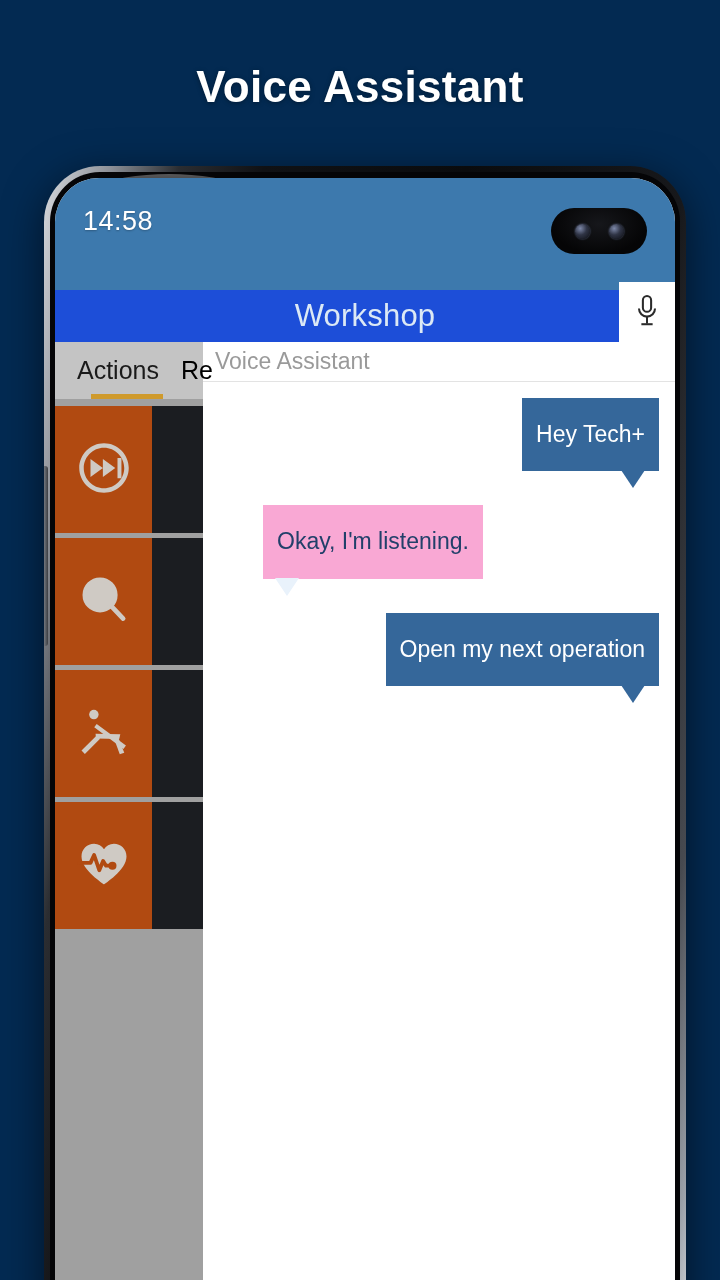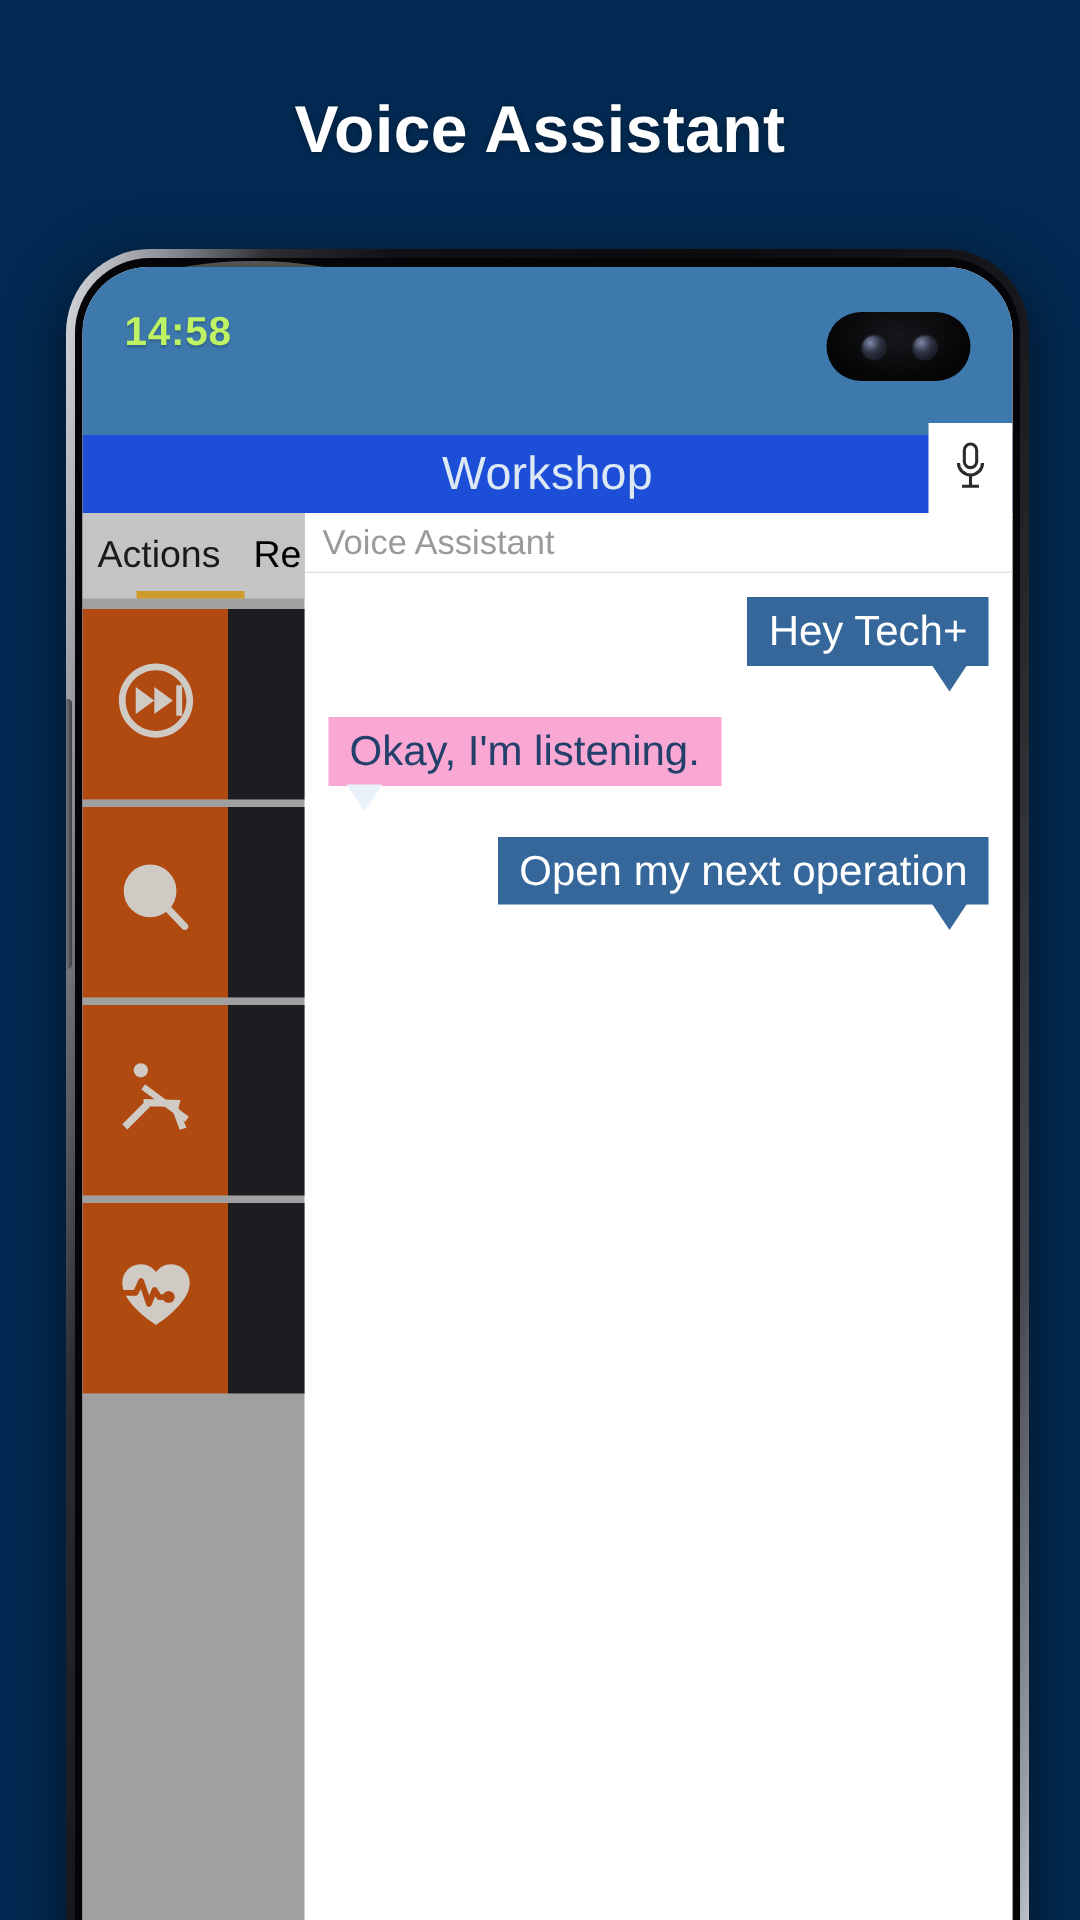--- a/index.html
+++ b/index.html
@@ -78,23 +78,23 @@
   }
 
   .statusbar {
     position: absolute;
     left: 0; top: 0; width: 100%; height: 112px;
     background: #3d79ad;
   }
   .clock {
     position: absolute;
     left: 28px; top: 28px;
-    color: #bef264;
+    color: #ffffff;
     font-size: 27px;
-    font-weight: bold;
+    font-weight: normal;
     letter-spacing: 0.5px;
     text-shadow: 0 1px 2px rgba(0,0,0,.25);
   }
   .punchhole {
     position: absolute;
     right: 28px; top: 30px;
     width: 96px; height: 46px;
     border-radius: 24px;
     background: radial-gradient(ellipse at 50% 35%, #16171b 0%, #050506 70%);
     display: flex;
@@ -141,20 +141,21 @@
     width: 148px; bottom: 0;
     background: #a0a0a0;
     z-index: 3;
   }
   .tabstrip {
     position: absolute;
     left: 0; top: 0; width: 100%; height: 57px;
     background: #c4c4c4;
     display: flex;
     align-items: center;
+    padding-left: 12px;
   }
   .tab {
     font-size: 25px;
     color: #1a1a1a;
     padding-left: 10px;
     position: relative;
     white-space: nowrap;
   }
   .tab.inactive { color: #000000; padding-left: 22px; }
   .tab-underline {
@@ -206,23 +207,24 @@
     left: 0; top: 42px; right: 0; bottom: 86px;
     padding: 14px 16px 0 16px;
   }
   .row { display: flex; margin-bottom: 34px; }
   .row.right { justify-content: flex-end; }
   .row.left  { justify-content: flex-start; }
 
   .bubble {
     position: relative;
     max-width: 430px;
-    padding: 5px 14px;
-    font-size: 28px;
+    padding: 22px 14px;
+    font-size: 23px;
     line-height: 1.28;
+    margin-left: 44px;
   }
   .bubble.out {
     background: #35679a;
     color: #ffffff;
   }
   .bubble.out::after {
     content: "";
     position: absolute;
     right: 14px; bottom: -17px;
     border-left: 12px solid transparent;

